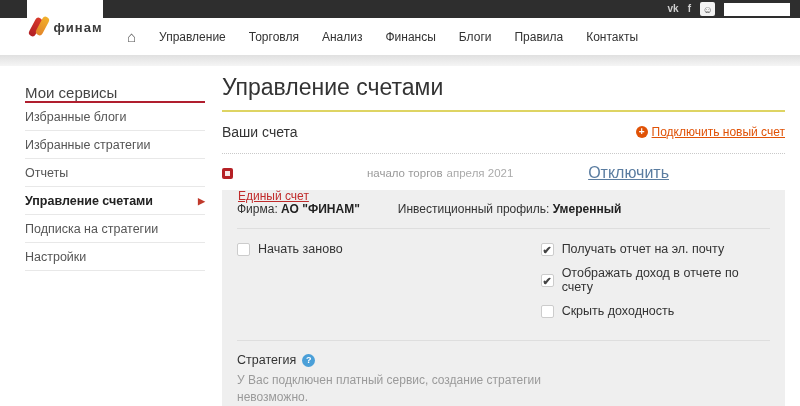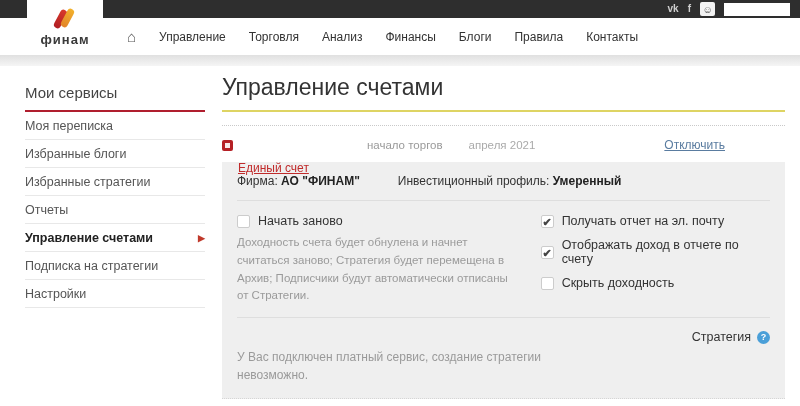--- a/index.html
+++ b/index.html
@@ -12,80 +12,80 @@
   .topbar-item { font-size:10.5px; color:#c9c9c9; cursor:pointer; white-space:nowrap; }
   .topbar-item.gold { color:#c9a13c; }
   .topbar-item.gold2 { color:#cf9440; }
   .caret { font-size:8px; color:#9a9a9a; margin-left:2px; }
   .topbar-right { display:flex; align-items:center; margin-left:auto; margin-right:10px; gap:9px; }
   .sm-icon { color:#cfcfcf; font-size:10px; font-weight:bold; cursor:pointer; line-height:1; }
   .smiley-box { width:15px; height:14px; background:#f2f2f2; border-radius:2px; color:#555; font-size:10px; display:flex; align-items:center; justify-content:center; cursor:pointer; }
   .topbar-search { width:66px; height:13px; border:none; background:#fff; font-size:9px; padding:0 3px; outline:none; }
 
   
-  .logo-block { position:absolute; top:0; left:27px; width:76px; height:55px; background:#fff; z-index:5; display:flex; flex-direction:column; align-items:center; justify-content:center; cursor:pointer; }
+  .logo-block { position:absolute; top:0; left:27px; width:76px; height:55px; background:#fff; z-index:5; display:flex; flex-direction:row; align-items:center; justify-content:center; cursor:pointer; }
   .logo-mark { position:relative; width:26px; height:22px; margin-bottom:2px; }
   .logo-mark i { position:absolute; width:7px; height:20px; border-radius:4px; transform:rotate(28deg); }
   .logo-mark i.s1 { left:5px; top:1px; background:linear-gradient(180deg,#d93a2b,#b01e24); }
   .logo-mark i.s2 { left:12px; top:0; background:linear-gradient(180deg,#f2b22c,#e2832a); }
   .logo-text { font-size:13px; font-weight:bold; color:#3a3a3a; letter-spacing:1px; }
 
   
   .subnav { position:absolute; top:18px; left:0; width:800px; height:37px; background:#fff; display:flex; align-items:center; }
   .subnav-inner { display:flex; align-items:center; gap:23px; margin-left:127px; }
   .home-icon { font-size:15px; color:#555; cursor:pointer; line-height:1; }
   .subnav-item { font-size:12px; color:#333; cursor:pointer; white-space:nowrap; }
 
   
   .header-band { position:absolute; top:55px; left:0; width:800px; height:11px; background:linear-gradient(180deg,#e0e0e0,#f5f5f5); }
 
   
   .content { position:absolute; top:66px; left:0; width:800px; }
 
   .sidebar { position:absolute; left:25px; top:18px; width:180px; }
-  .sidebar-title { font-size:15px; color:#444; padding-bottom:9px; border-bottom:2px solid #b01e2e; }
+  .sidebar-title { font-size:15px; color:#444; border-bottom:2px solid #b01e2e; }
   .sidebar-item { font-size:12.5px; color:#555; padding:7px 0 6px 0; border-bottom:1px solid #e8e8e8; cursor:pointer; display:flex; align-items:center; }
   .sidebar-item.active { font-weight:bold; color:#222; }
   .sidebar-item .arr { margin-left:auto; color:#c0392b; font-size:9px; }
 
   .main { position:absolute; left:222px; top:0; width:563px; }
   .page-title { font-size:23px; color:#333; margin-top:8px; }
   .yellow-rule { border:none; border-bottom:2px solid #ded463; margin-top:9px; }
   .section-row { display:flex; align-items:center; margin-top:12px; }
   .section-title { font-size:14px; color:#333; }
   .add-link { margin-left:auto; display:flex; align-items:center; gap:4px; cursor:pointer; }
   .plus-circle { width:12px; height:12px; border-radius:50%; background:#e05206; color:#fff; font-size:10px; font-weight:bold; display:flex; align-items:center; justify-content:center; line-height:1; }
   .add-link span.txt { font-size:12px; color:#e05206; text-decoration:underline; }
   .dotted-rule { border:none; border-top:1px dotted #c9c9c9; margin-top:13px; }
 
   .account-row { display:flex; align-items:center; margin-top:11px; height:16px; }
   .acct-icon { width:11px; height:11px; background:#b52025; border-radius:2px; margin-right:5px; position:relative; }
   .acct-icon:after { content:""; position:absolute; left:3px; top:3px; width:5px; height:5px; background:#fff; opacity:.9; }
   .acct-name { font-size:12px; color:#c02b2b; text-decoration:underline; cursor:pointer;margin-top:46px; }
   .acct-start-label { font-size:11.5px; color:#9a9a9a; margin-left:58px; }
-  .acct-start-date { font-size:11.5px; color:#aaa; margin-left:26px; }
-  .disconnect { margin-left:auto; margin-right:60px; font-size:12px; color:#5a7ca0; text-decoration:underline; cursor:pointer; }
+  .acct-start-date { font-size:11.5px; color:#aaa; margin-left:4px; }
+  .disconnect { margin-left:auto; margin-right:116px; font-size:16px; color:#5a7ca0; text-decoration:underline; cursor:pointer; }
 
   .panel { margin-top:9px; background:#efefef; padding:12px 15px 14px 15px; border-bottom:1px dotted #d5d5d5; }
   .firm-row { display:flex; font-size:12px; color:#333; }
   .firm-row b { color:#222; }
   .firm-item2 { margin-left:38px; }
   .panel-rule { border:none; border-top:1px solid #dedede; margin:12px 0 0 0; }
 
   .options { display:flex; margin-top:13px; }
   .opt-left { width:300px; }
   .opt-right { margin-left:8px; }
   .chk-row { display:flex; align-items:center; cursor:pointer; }
   .chk { width:13px; height:13px; background:#fff; border:1px solid #ccc; border-radius:2px; margin-right:8px; font-size:11px; line-height:12px; text-align:center; color:#444; font-weight:bold; flex:0 0 13px; }
   .chk-label { font-size:12.5px; color:#333; }
   .opt-desc { font-size:11.5px; color:#9a9a9a; line-height:1.55; margin-top:6px; width:272px; }
   .opt-right .chk-row { margin-bottom:10px; }
 
   .strategy { margin-top:12px; }
-  .strategy-head { display:flex; align-items:center; gap:6px;justify-content:flex-end; }
+  .strategy-head { display:flex; align-items:center; gap:6px; }
   .strategy-title { font-size:12.5px; color:#333; }
   .q-circle { width:13px; height:13px; border-radius:50%; background:#4a9fd8; color:#fff; font-size:9px; font-weight:bold; display:flex; align-items:center; justify-content:center; cursor:pointer; }
   .strategy-desc { font-size:12px; color:#9a9a9a; line-height:1.45; margin-top:5px; width:330px; }
 </style>
 </head>
 <body>
 
 <div class="page">
 
   <div class="topbar">
@@ -119,23 +119,20 @@
     </div>
   </div>
 
   <div class="header-band"></div>
 
   <div class="content">
 
     <div class="sidebar">
       <div class="sidebar-title">Мои сервисы</div>
       <div class="sidebar-item">
-          <span>Моя переписка</span>
-        </div>
-      <div class="sidebar-item">
           <span>Избранные блоги</span>
         </div>
       <div class="sidebar-item">
           <span>Избранные стратегии</span>
         </div>
       <div class="sidebar-item">
           <span>Отчеты</span>
         </div>
       <div class="sidebar-item active">
           <span>Управление счетами</span>
@@ -146,20 +143,27 @@
         </div>
       <div class="sidebar-item">
           <span>Настройки</span>
         </div>
     </div>
 
     <div class="main">
       <div class="page-title">Управление счетами</div>
       <hr class="yellow-rule">
 
+      <div class="section-row">
+        <span class="section-title">Ваши счета</span>
+        <span class="add-link">
+          <span class="plus-circle">+</span>
+          <span class="txt">Подключить новый счет</span>
+        </span>
+      </div>
 
       <hr class="dotted-rule">
 
       <div class="account-row">
         <span class="acct-icon"></span>
         <span class="acct-name">Единый счет</span>
         <span class="acct-start-label">начало торгов</span>
         <span class="acct-start-date">апреля 2021</span>
         <span class="disconnect">Отключить</span>
       </div>
@@ -171,21 +175,20 @@
         </div>
 
         <hr class="panel-rule">
 
         <div class="options">
           <div class="opt-left">
             <div class="chk-row">
               <span class="chk"></span>
               <span class="chk-label">Начать заново</span>
             </div>
-            <div class="opt-desc">Доходность счета будет обнулена и начнет считаться заново; Стратегия будет перемещена в Архив; Подписчики будут автоматически отписаны от Стратегии.</div>
           </div>
           <div class="opt-right">
             <div class="chk-row">
               <span class="chk">✔</span>
               <span class="chk-label">Получать отчет на эл. почту</span>
             </div>
             <div class="chk-row">
               <span class="chk">✔</span>
               <span class="chk-label">Отображать доход в отчете по счету</span>
             </div>

